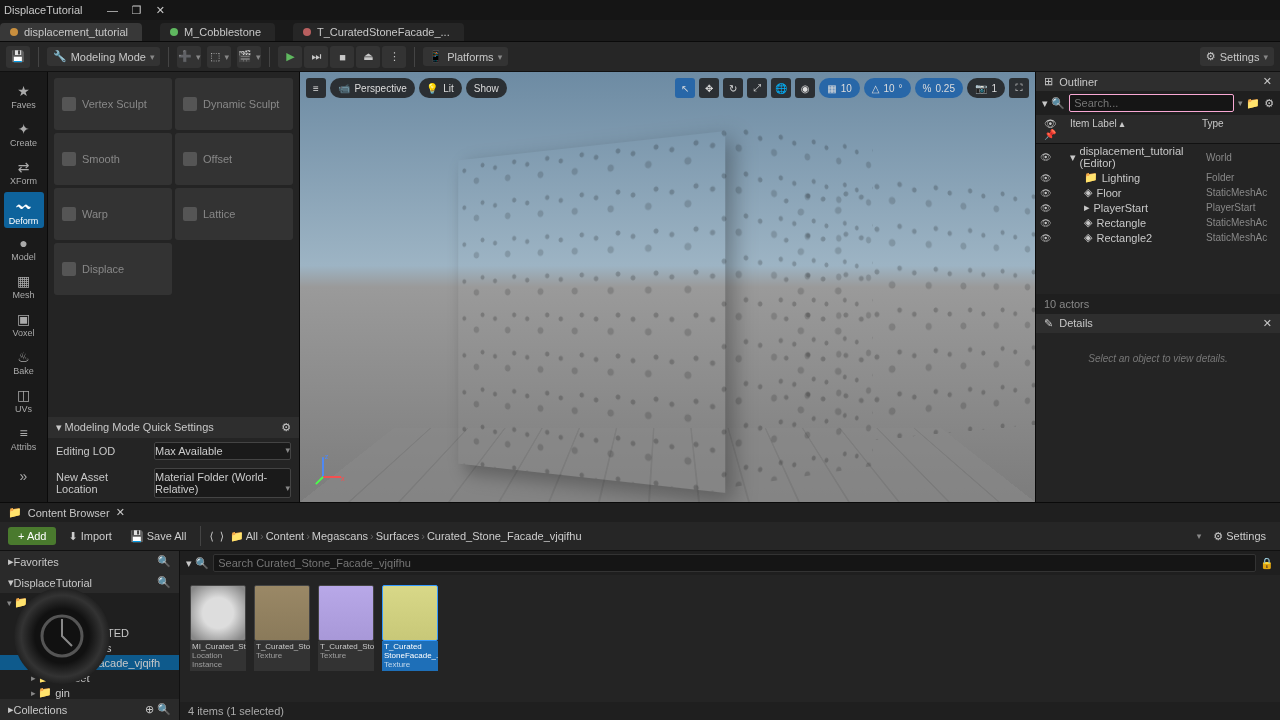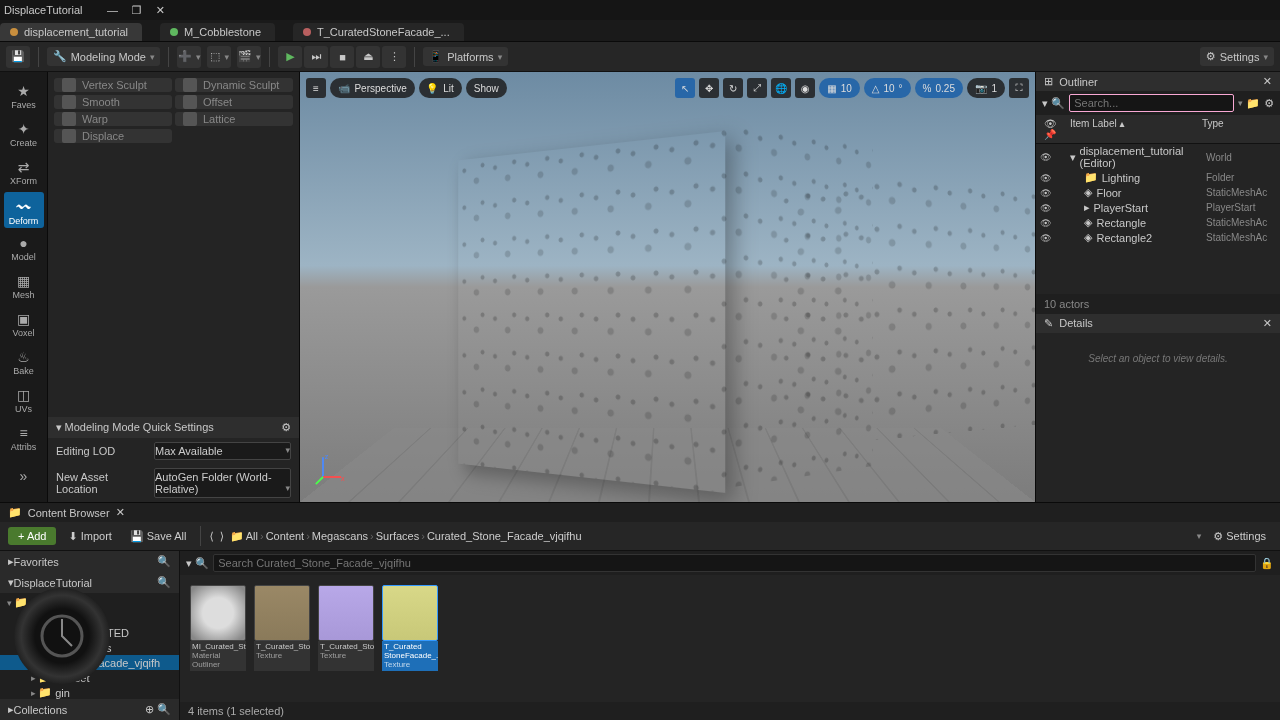--- a/index.html
+++ b/index.html
@@ -32,21 +32,21 @@
 
 .mainarea{display:flex;height:430px}
 .leftrail{width:48px;background:#1a1a1a;display:flex;flex-direction:column;align-items:center;padding-top:6px;gap:2px;border-right:1px solid #0a0a0a}
 .railbtn{width:40px;height:36px;display:flex;flex-direction:column;align-items:center;justify-content:center;gap:1px;border-radius:3px;cursor:pointer;font-size:9px;color:#aaa}
 .railbtn.active{background:#0e639c;color:#fff}
 .railbtn .ico{font-size:14px}
 
 
 .toolpanel{width:252px;background:#242424;display:flex;flex-direction:column;border-right:1px solid #0a0a0a}
 .toolgrid{display:grid;grid-template-columns:1fr 1fr;gap:3px;padding:6px}
-.toolbtn{background:#333;padding:0 8px;border-radius:3px;display:flex;align-items:center;gap:6px;font-size:11px;color:#888;cursor:pointer}
+.toolbtn{background:#333;padding:19px 8px;border-radius:3px;display:flex;align-items:center;gap:6px;font-size:11px;color:#888;cursor:pointer}
 .toolbtn .ti{width:14px;height:14px;background:#555;border-radius:2px}
 .quickhead{background:#2e2e2e;padding:4px 8px;display:flex;justify-content:space-between;align-items:center;margin-top:auto;font-size:11px}
 .quickrow{display:flex;align-items:center;padding:4px 8px;gap:8px;font-size:11px}
 .quickrow select,.qsel{flex:1;background:#1a1a1a;border:1px solid #444;color:#ccc;font-size:11px;padding:2px 0;border-radius:2px}
 
 
 .viewport{flex:1;position:relative;background:linear-gradient(#6d8ba3 0%,#9db4c4 45%,#9a9a9a 50%,#7c7c7c 100%);overflow:hidden}
 .vptoolbar{position:absolute;top:6px;left:6px;right:6px;display:flex;justify-content:space-between;pointer-events:none;z-index:3}
 .vptoolbar>div{display:flex;gap:4px;pointer-events:auto}
 .vpbtn{background:rgba(30,30,30,.85);padding:3px 8px;border-radius:10px;font-size:10px;display:flex;align-items:center;gap:4px;cursor:pointer;color:#ddd}
@@ -242,21 +242,21 @@
     <div class="quickhead">
       <span>▾ <span>Modeling Mode Quick Settings</span></span>
       <span>⚙</span>
     </div>
     <div class="quickrow">
       <span style="width:90px">Editing LOD</span>
       <div class="qsel"><span>Max Available</span> <span class="chev" style="float:right">▾</span></div>
     </div>
     <div class="quickrow">
       <span style="width:90px">New Asset Location</span>
-      <div class="qsel"><span>AutoGen Folder (World-Relative)</span> <span class="chev" style="float:right">▾</span></div>
+      <div class="qsel"><span>Material Folder (World-Relative)</span> <span class="chev" style="float:right">▾</span></div>
     </div>
   </div>
 
   <div class="viewport">
     <div class="floor"></div>
     <div class="wall wall2b stonepat"></div>
     <div class="wall wall2 stonepat"></div>
     <div class="wall wall1b stonepat"></div>
     <div class="wall wall1 stonepat"></div>
     <div class="vptoolbar">
@@ -398,21 +398,21 @@
     <div class="cbmain">
       <div class="cbfilt">
         <span>▾</span>
         <span>🔍</span>
         <input placeholder="Search Curated_Stone_Facade_vjqifhu" style="">
         <span>🔒</span>
       </div>
       <div class="assetgrid" id="asset-grid">
           <div class="asset">
             <div class="thumb" style="background:radial-gradient(circle,#ddd 40%,#888 90%)"></div>
-            <div class="meta">MI_Curated_Stone_Facade_...<br><span style="opacity:.7">Material Outliner</span></div>
+            <div class="meta">MI_Curated_Stone_Facade_...<br><span style="opacity:.7">Location Instance</span></div>
           </div>
           <div class="asset">
             <div class="thumb" style="background:linear-gradient(#9a8866,#8a7a5a)"></div>
             <div class="meta">T_Curated_Stone_Facade_...<br><span style="opacity:.7">Texture</span></div>
           </div>
           <div class="asset">
             <div class="thumb" style="background:linear-gradient(#b8a8e8,#a898d8)"></div>
             <div class="meta">T_Curated_Stone_Facade_...<br><span style="opacity:.7">Texture</span></div>
           </div>
           <div class="asset sel">

